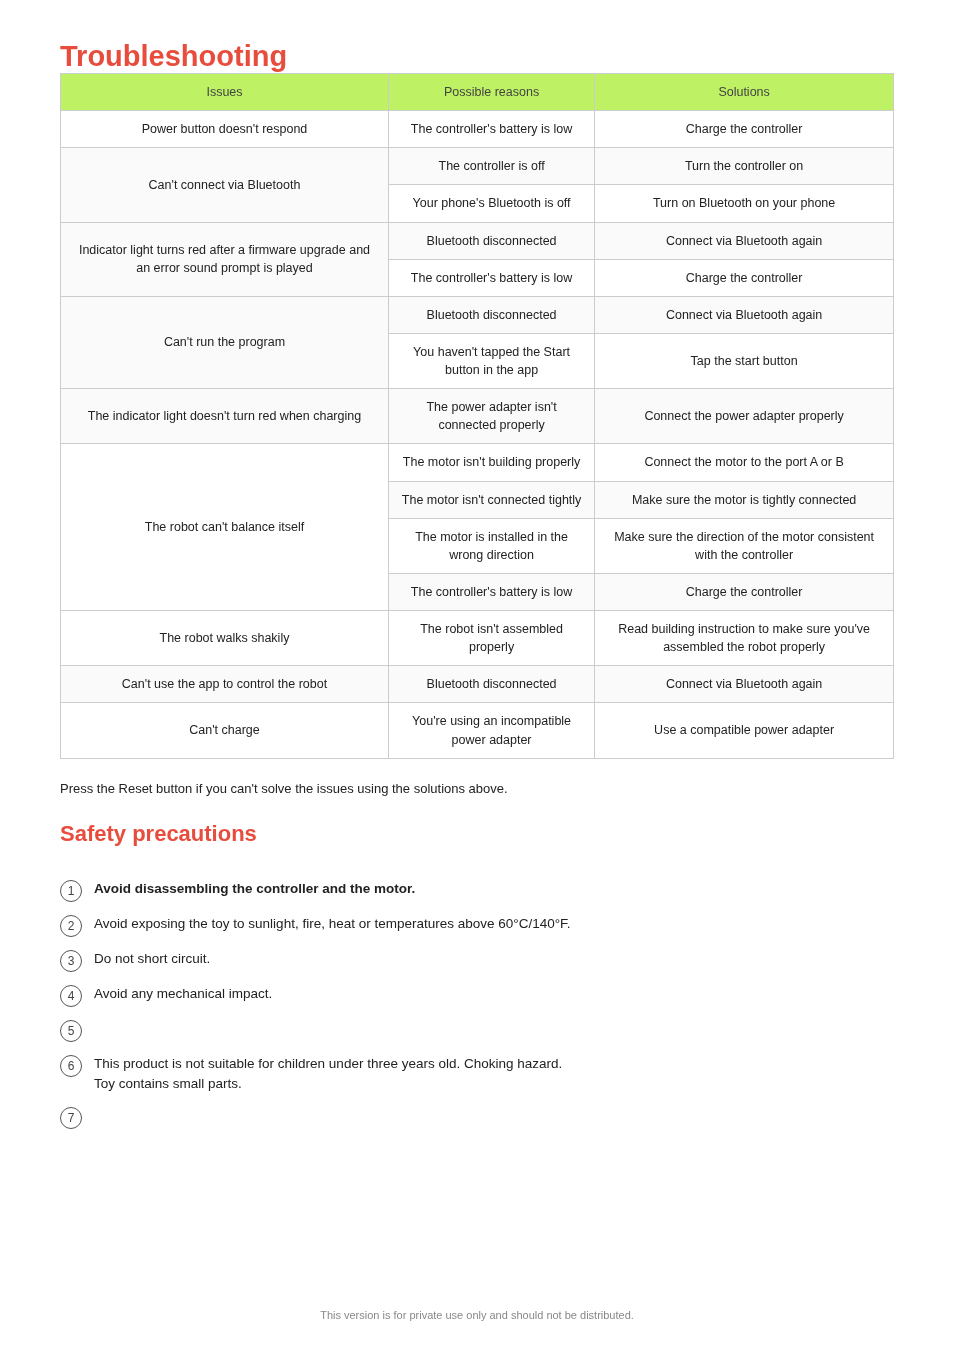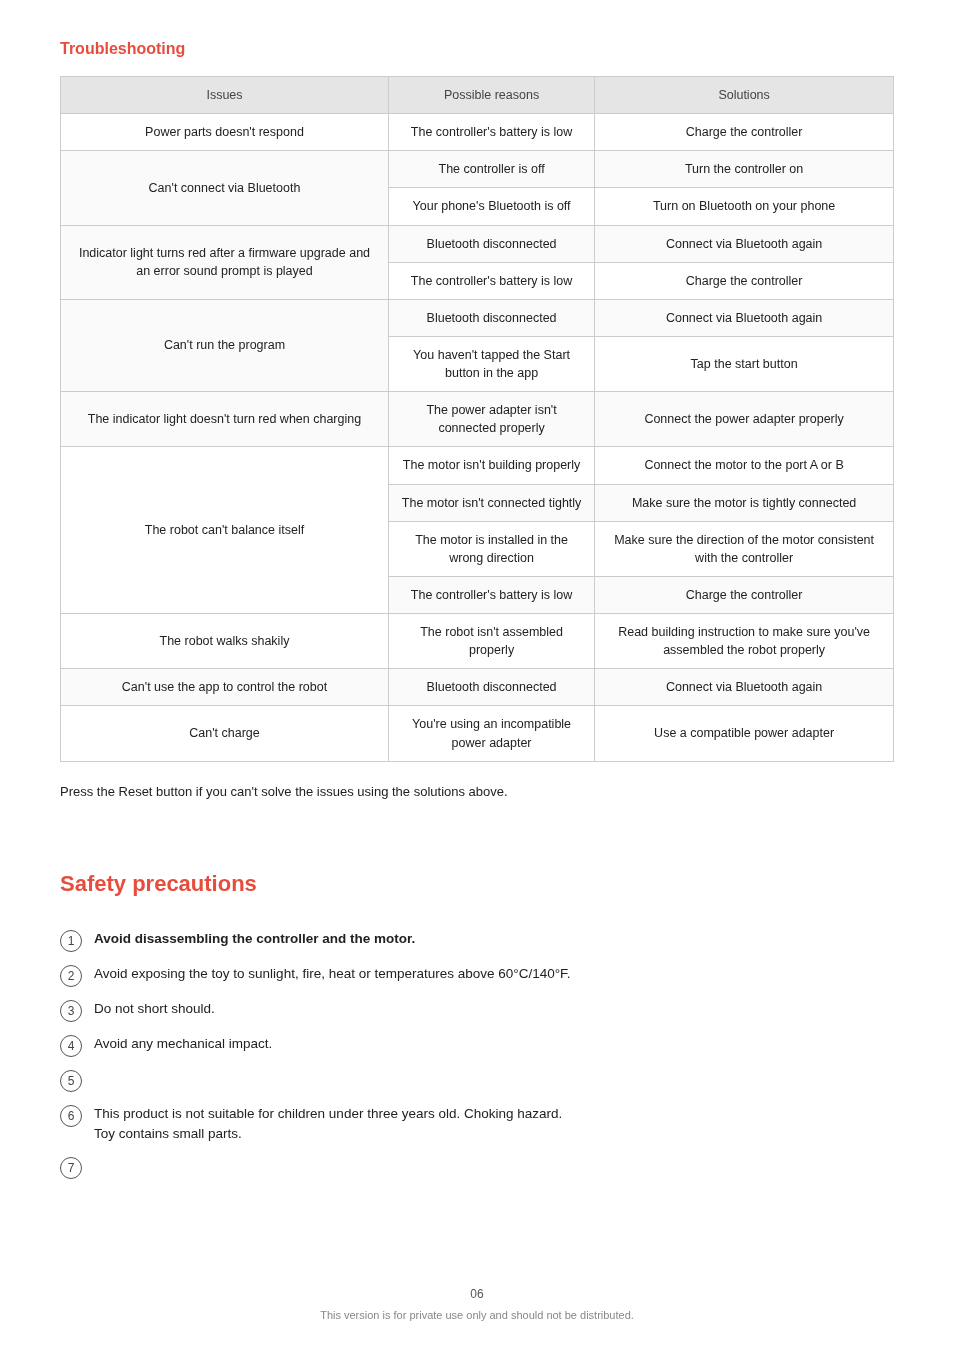--- a/index.html
+++ b/index.html
@@ -6,55 +6,54 @@
     body {
       background: #fff;
       font-family: 'Helvetica Neue', Arial, sans-serif;
       font-size: 13px;
       color: #222;
       width: 954px;
       min-height: 1350px;
       padding: 40px 60px 60px 60px;
     }
     h2.section-title {
-      font-size: 16px;
+      font-size: 29px;
       font-weight: 700;
       color: #e84c3d;
-      margin-bottom: 18px;
     }
     
     .trouble-table {
       width: 100%;
       border-collapse: collapse;
       border: 1px solid #ccc;
       margin-bottom: 22px;
       font-size: 12.5px;
     }
     .trouble-table th, .trouble-table td {
       border: 1px solid #ccc;
       padding: 9px 12px;
       text-align: center;
       vertical-align: middle;
       line-height: 1.45;
     }
     .trouble-table thead th {
-      background: #e5e5e5;
+      background: #bef264;
       font-weight: 400;
       color: #444;
     }
     .trouble-table tbody td {
       background: #fff;
       color: #222;
     }
     .trouble-table tbody tr:nth-child(even) td {
       background: #fafafa;
     }
     .reset-note {
       font-size: 13px;
-      margin-bottom: 72px;
+      margin-bottom: 25px;
       color: #222;
     }
     
     .safety-title {
       font-size: 22px;
       font-weight: 700;
       color: #e84c3d;
       margin-bottom: 32px;
     }
     .safety-list {
@@ -115,21 +114,21 @@
   <thead>
     <tr>
       <th>Issues</th>
       <th>Possible reasons</th>
       <th>Solutions</th>
     </tr>
   </thead>
   <tbody id="trouble-tbody">
 
   <tr>
-        <td>Power parts doesn't respond</td>
+        <td>Power button doesn't respond</td>
         <td>The controller's battery is low</td>
         <td>Charge the controller</td>
       </tr>
       <tr>
         <td rowspan="2">Can't connect via Bluetooth</td>
         <td>The controller is off</td>
         <td>Turn the controller on</td>
       </tr>
       <tr>
         <td>Your phone's Bluetooth is off</td>
@@ -202,35 +201,34 @@
 <li>
       <span class="num-circle">1</span>
       <span class="item-text" style="white-space: pre-line; font-weight: bold;">Avoid disassembling the controller and the motor.</span>
     </li>
     <li>
       <span class="num-circle">2</span>
       <span class="item-text" style="white-space: pre-line;">Avoid exposing the toy to sunlight, fire, heat or temperatures above 60°C/140°F.</span>
     </li>
     <li>
       <span class="num-circle">3</span>
-      <span class="item-text" style="white-space: pre-line;">Do not short should.</span>
+      <span class="item-text" style="white-space: pre-line;">Do not short circuit.</span>
     </li>
     <li>
       <span class="num-circle">4</span>
       <span class="item-text" style="white-space: pre-line;">Avoid any mechanical impact.</span>
     </li>
     <li>
       <span class="num-circle">5</span>
     </li>
     <li>
       <span class="num-circle">6</span>
       <span class="item-text" style="white-space: pre-line;">This product is not suitable for children under three years old. Choking hazard.
 Toy contains small parts.</span>
     </li>
     <li>
       <span class="num-circle">7</span>
     </li>
   </ul>
 
 <div class="footer">
-  <span class="page-num">06</span>
   <span class="disclaimer">This version is for private use only and should not be distributed.</span>
 </div>
 
 </body></html>

